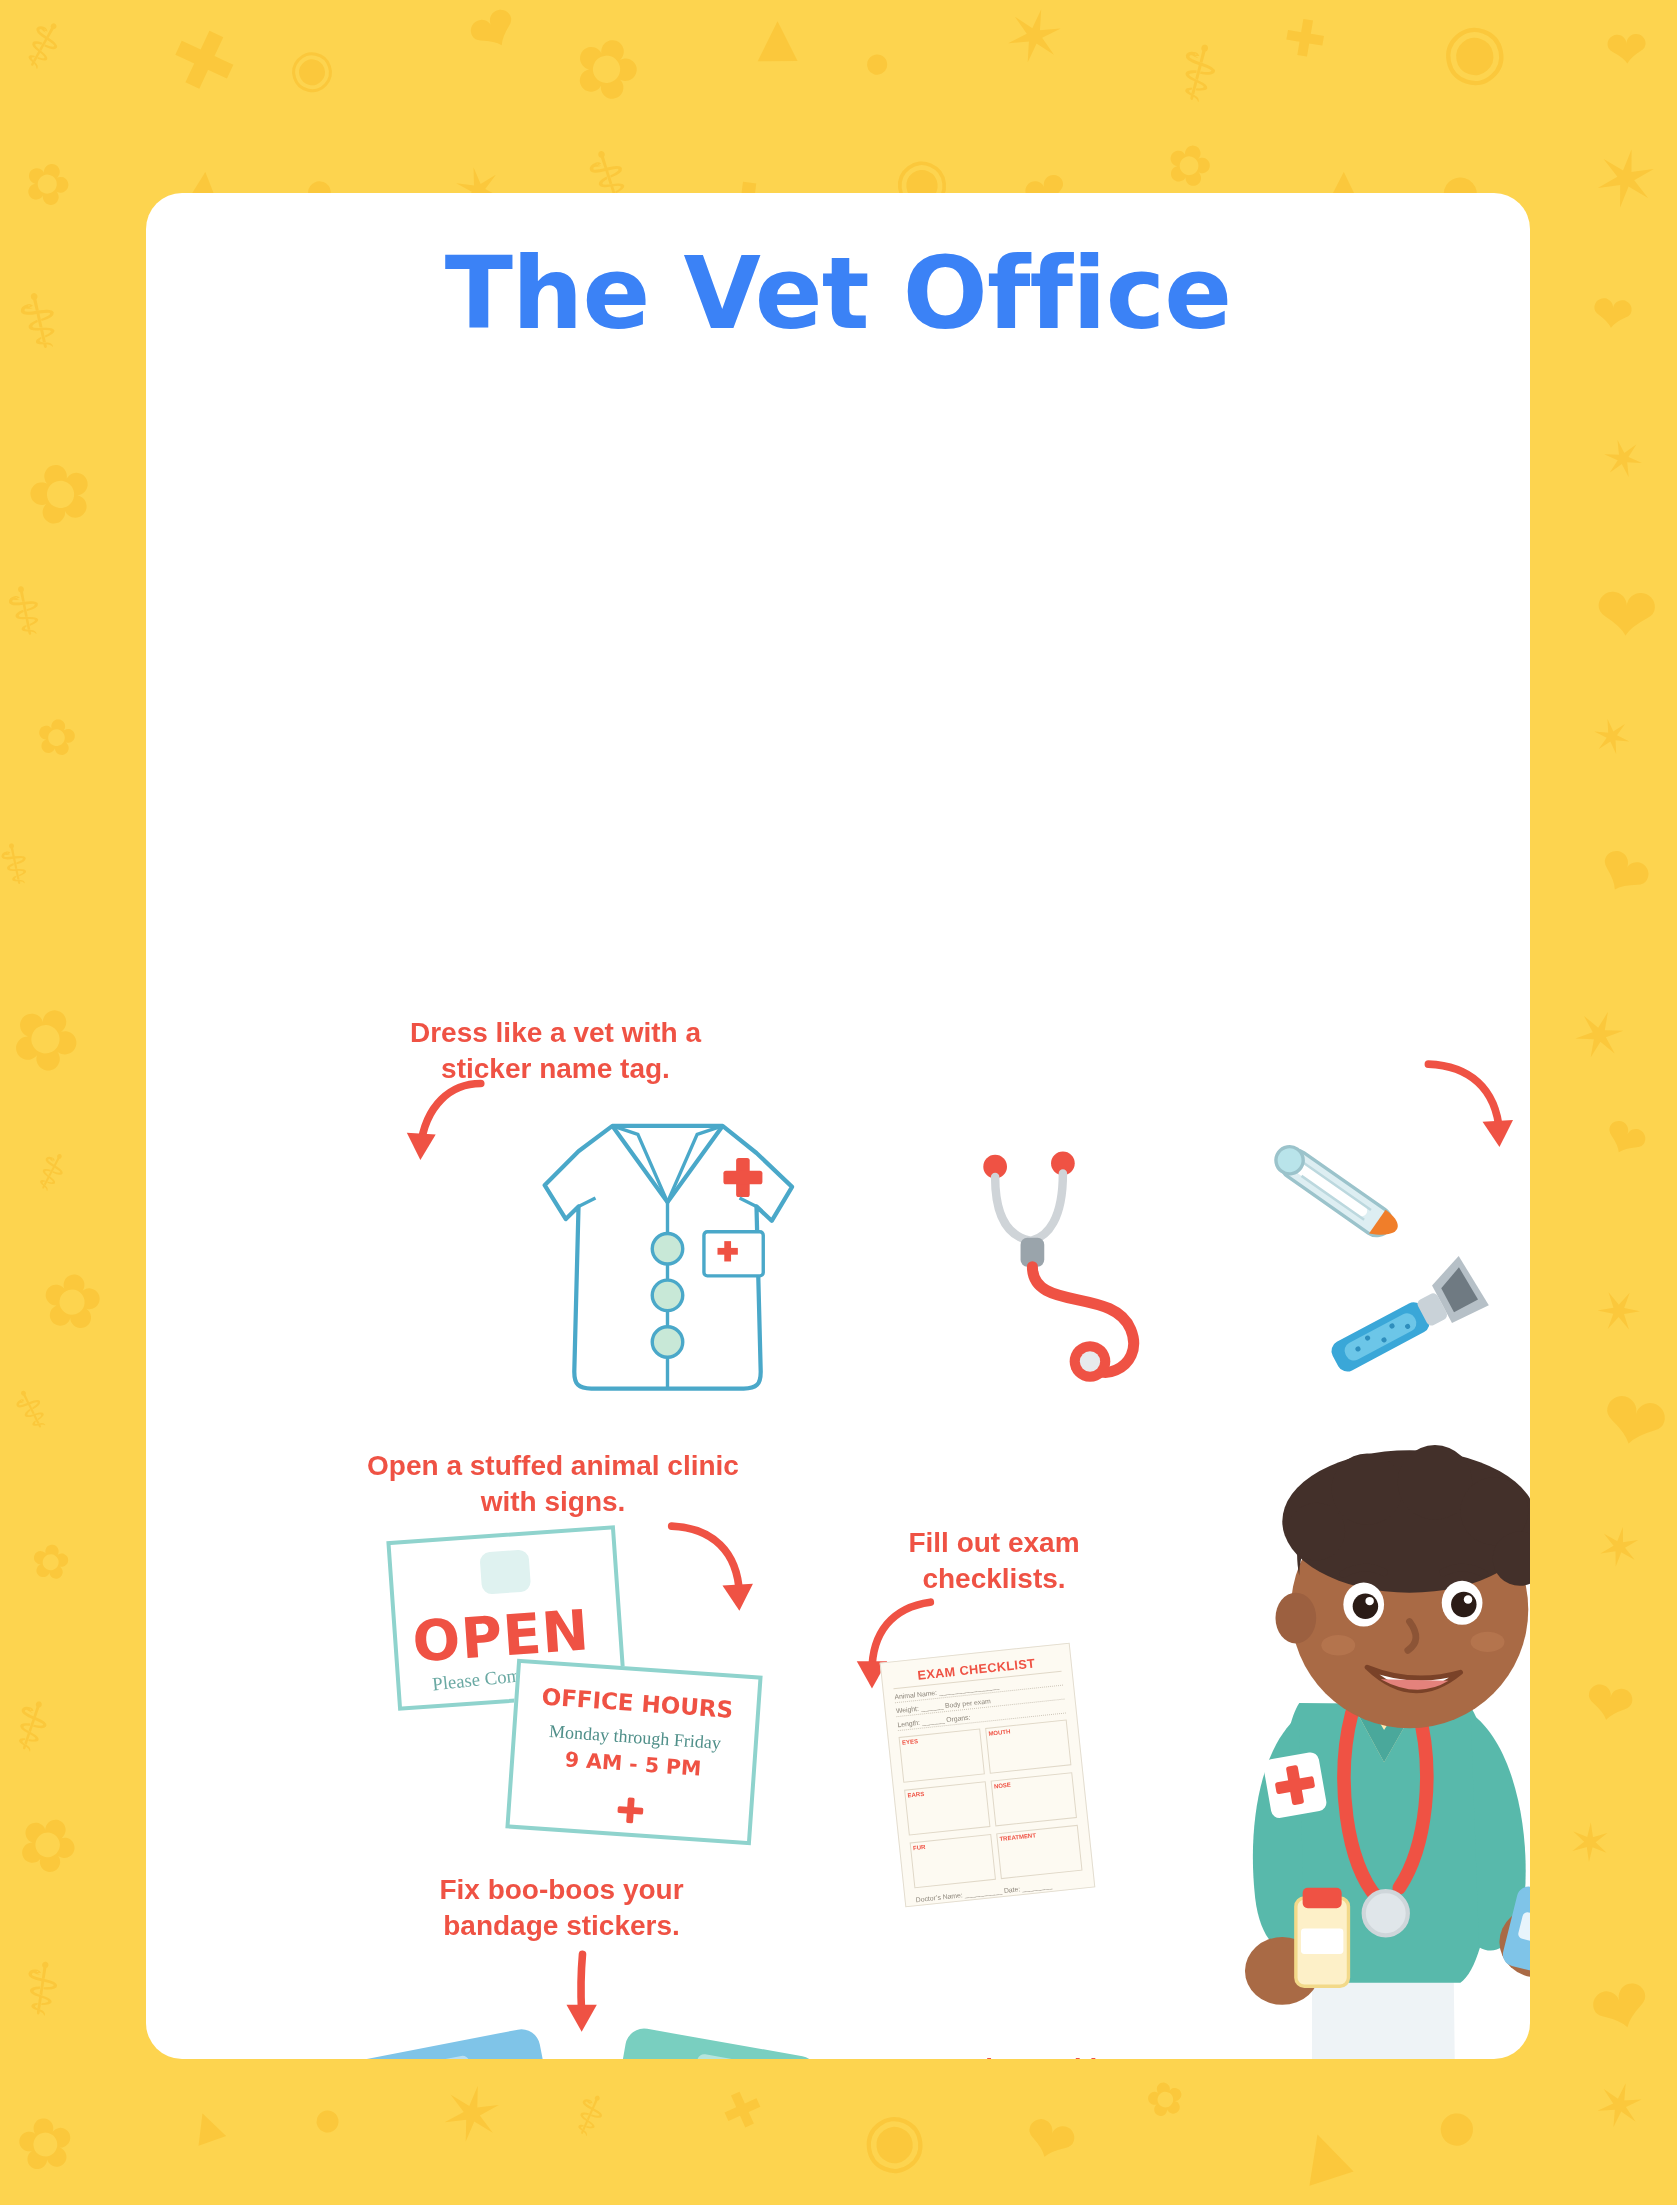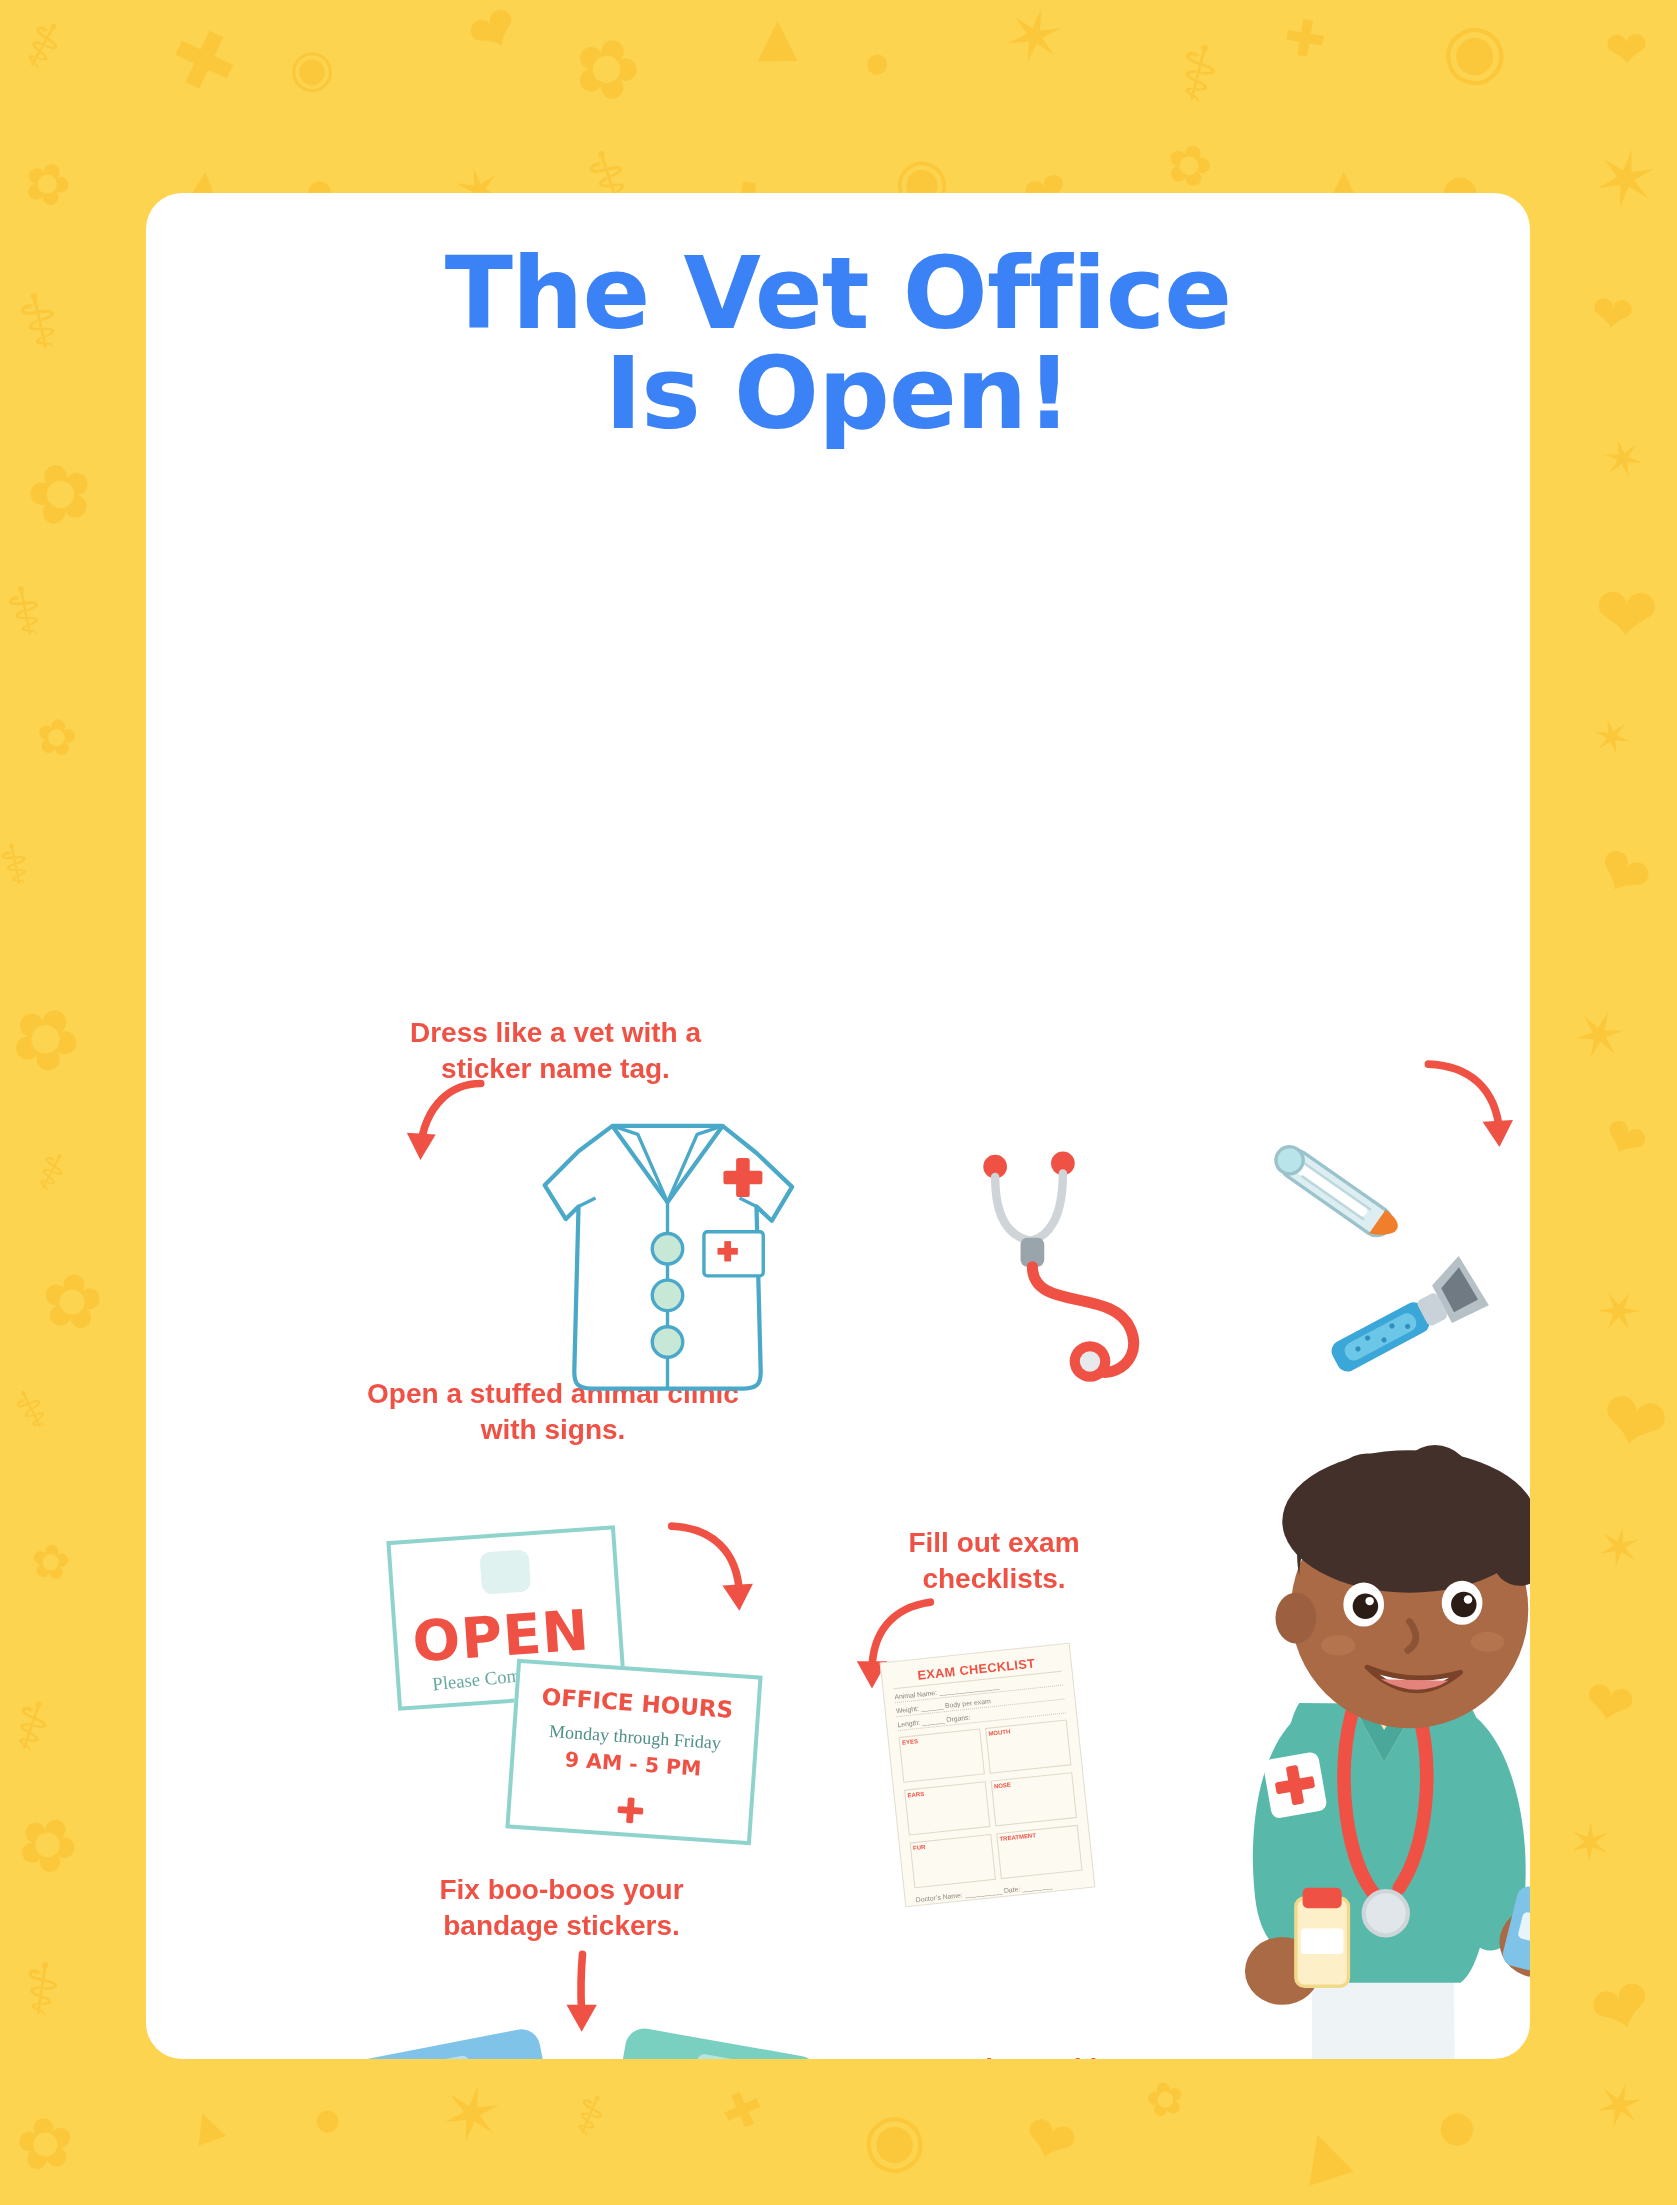--- a/index.html
+++ b/index.html
@@ -71,21 +71,21 @@
   .caption {
     position: absolute;
     color: #ef5244;
     font-weight: bold;
     font-size: 28px;
     line-height: 1.28;
     text-align: center;
   }
   #cap-coat     { left: 227px;  top: 822px;  width: 365px; }
   #cap-tools    { left: 768px;  top: 802px;  width: 509px; }
-  #cap-signs    { left: 216px;  top: 1183px; width: 382px; }
+  #cap-signs    { left: 216px;  top: 1255px; width: 382px; }
   #cap-check    { left: 721px;  top: 1332px; width: 254px; }
   #cap-bandage  { left: 246px;  top: 1679px; width: 339px; }
   #cap-play     { left: 780px;  top: 1858px; width: 271px; }
 
   
   .arrow { position: absolute; }
 
   
   .illus { position: absolute; }
 
@@ -403,21 +403,20 @@
     <span class="bg-glyph" style="left: 1146px; top: 2076px; font-size: 46px; transform: rotate(-10.6387deg);">✿</span>
     <span class="bg-glyph" style="left: 1284px; top: 2113px; font-size: 79px; transform: rotate(-17.7022deg);">▲</span>
     <span class="bg-glyph" style="left: 1436px; top: 2088px; font-size: 75px; transform: rotate(23.2312deg);">●</span>
     <span class="bg-glyph" style="left: 1594px; top: 2077px; font-size: 60px; transform: rotate(15.6072deg);">✶</span>
   </div>
 
 <div id="page-card">
 
   <h1 id="title">
     <span>The Vet Office</span>
-    <span class="line2">Is Open!</span>
   </h1>
 
 
   <div class="caption" id="cap-coat">Dress like a vet with a sticker name tag.</div>
   <div class="caption" id="cap-signs">Open a stuffed animal clinic with signs.</div>
   <div class="caption" id="cap-check">Fill out exam checklists.</div>
   <div class="caption" id="cap-bandage">Fix boo-boos your bandage stickers.</div>
   <div class="caption" id="cap-play">Play and learn about being a veterinarian!</div>
 
   <svg class="arrow" style="left:254px; top:882px;" width="102" height="102" viewBox="0 0 120 120">

